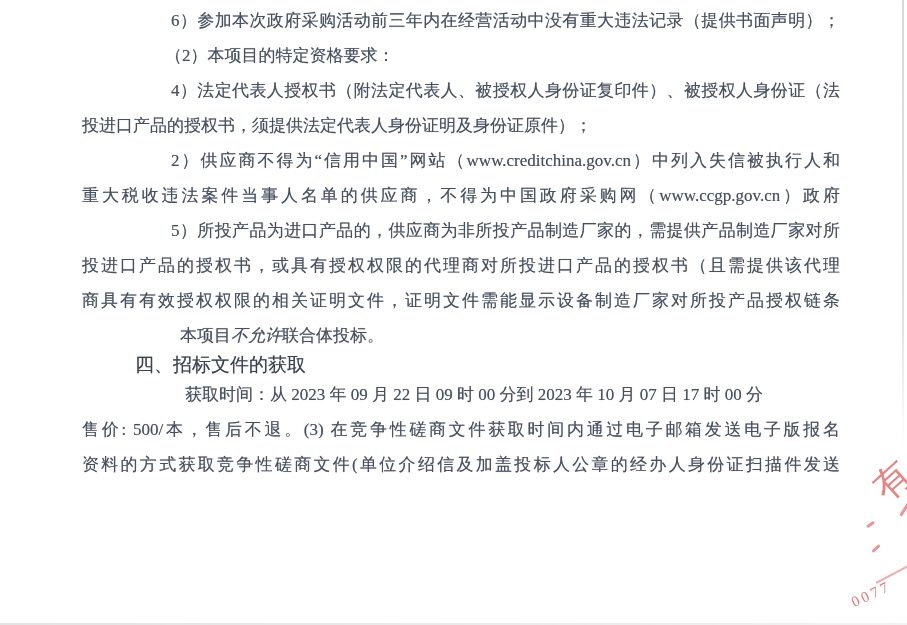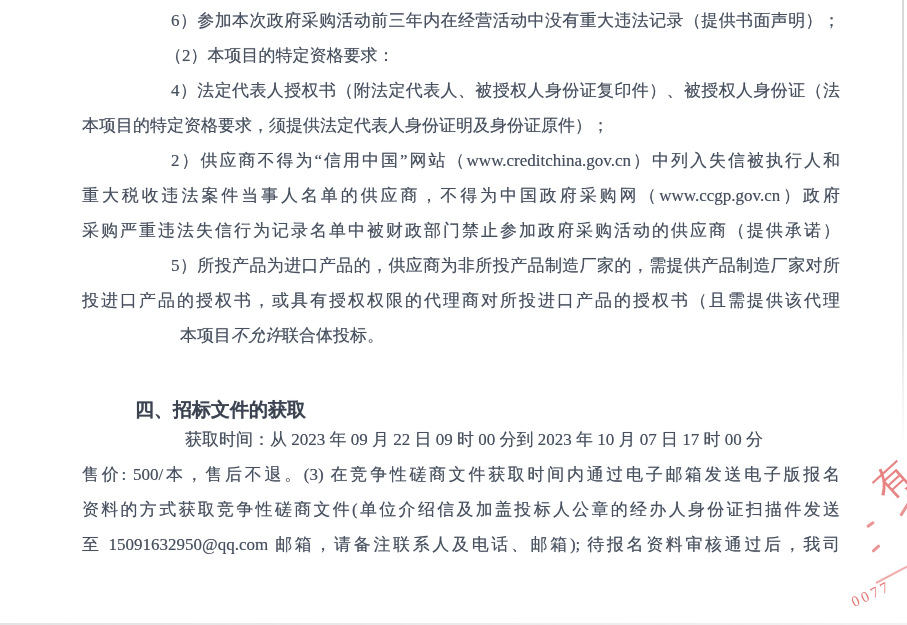--- a/index.html
+++ b/index.html
@@ -33,25 +33,24 @@
   .full{ text-align-last:justify; }
   .ind-a{ text-indent:89px; }
   .ind-b{ text-indent:83px; }
   .ind-c{ text-indent:98px; }
   .ind-d{ text-indent:103px; }
   .em{ font-style:italic; }
   .heading{
     height:24px;
     line-height:24px;
     font-size:19px;
-    font-weight:bold;
+    font-weight:normal;
     color:#3b4350;
     text-indent:53px;
     text-shadow:0 0 0.7px rgba(59,67,80,0.6);
-    margin-top:45px;
   }
   
   .edge-vline{
     position:absolute;
     left:902px;top:0;
     width:2px;height:448px;
     background:linear-gradient(to bottom,
       rgba(185,185,190,0.55) 0%,
       rgba(185,185,190,0.45) 70%,
       rgba(185,185,190,0) 100%);
@@ -103,35 +102,34 @@
 </style>
 </head>
 <body>
 
 <div class="page">
 
   <div class="textblock">
     <div class="line ind-a full">6）参加本次政府采购活动前三年内在经营活动中没有重大违法记录（提供书面声明）；</div>
     <div class="line ind-b">（2）本项目的特定资格要求：</div>
     <div class="line ind-a full">4）法定代表人授权书（附法定代表人、被授权人身份证复印件）、被授权人身份证（法</div>
-    <div class="line">本项目的特定资格要求，须提供法定代表人身份证明及身份证原件）；</div>
+    <div class="line">投进口产品的授权书，须提供法定代表人身份证明及身份证原件）；</div>
     <div class="line ind-a full">2）供应商不得为“信用中国”网站（www.creditchina.gov.cn）中列入失信被执行人和</div>
     <div class="line full">重大税收违法案件当事人名单的供应商，不得为中国政府采购网（www.ccgp.gov.cn）政府</div>
-    <div class="line full">采购严重违法失信行为记录名单中被财政部门禁止参加政府采购活动的供应商（提供承诺）</div>
     <div class="line ind-a full">5）所投产品为进口产品的，供应商为非所投产品制造厂家的，需提供产品制造厂家对所</div>
     <div class="line full">投进口产品的授权书，或具有授权权限的代理商对所投进口产品的授权书（且需提供该代理</div>
+    <div class="line full">商具有有效授权权限的相关证明文件，证明文件需能显示设备制造厂家对所投产品授权链条</div>
 
     <div class="line ind-c"><span>本项目</span><span class="em">不允许</span><span>联合体投标。</span></div>
 
     <div class="heading">四、招标文件的获取</div>
 
     <div class="line ind-d">获取时间：从 2023 年 09 月 22 日 09 时 00 分到 2023 年 10 月 07 日 17 时 00 分</div>
     <div class="line full">售价: 500/本，售后不退。(3) 在竞争性磋商文件获取时间内通过电子邮箱发送电子版报名</div>
     <div class="line full">资料的方式获取竞争性磋商文件(单位介绍信及加盖投标人公章的经办人身份证扫描件发送</div>
-    <div class="line full">至 15091632950@qq.com 邮箱，请备注联系人及电话、邮箱); 待报名资料审核通过后，我司</div>
   </div>
 
   <div class="edge-vline"></div>
   <div class="edge-bottom"></div>
 
   <div class="stamp-char">有</div>
   <div class="stamp-stroke stroke-1"></div>
   <div class="stamp-stroke stroke-2"></div>
   <div class="stamp-stroke stroke-3"></div>
   <div class="stamp-line"></div>

